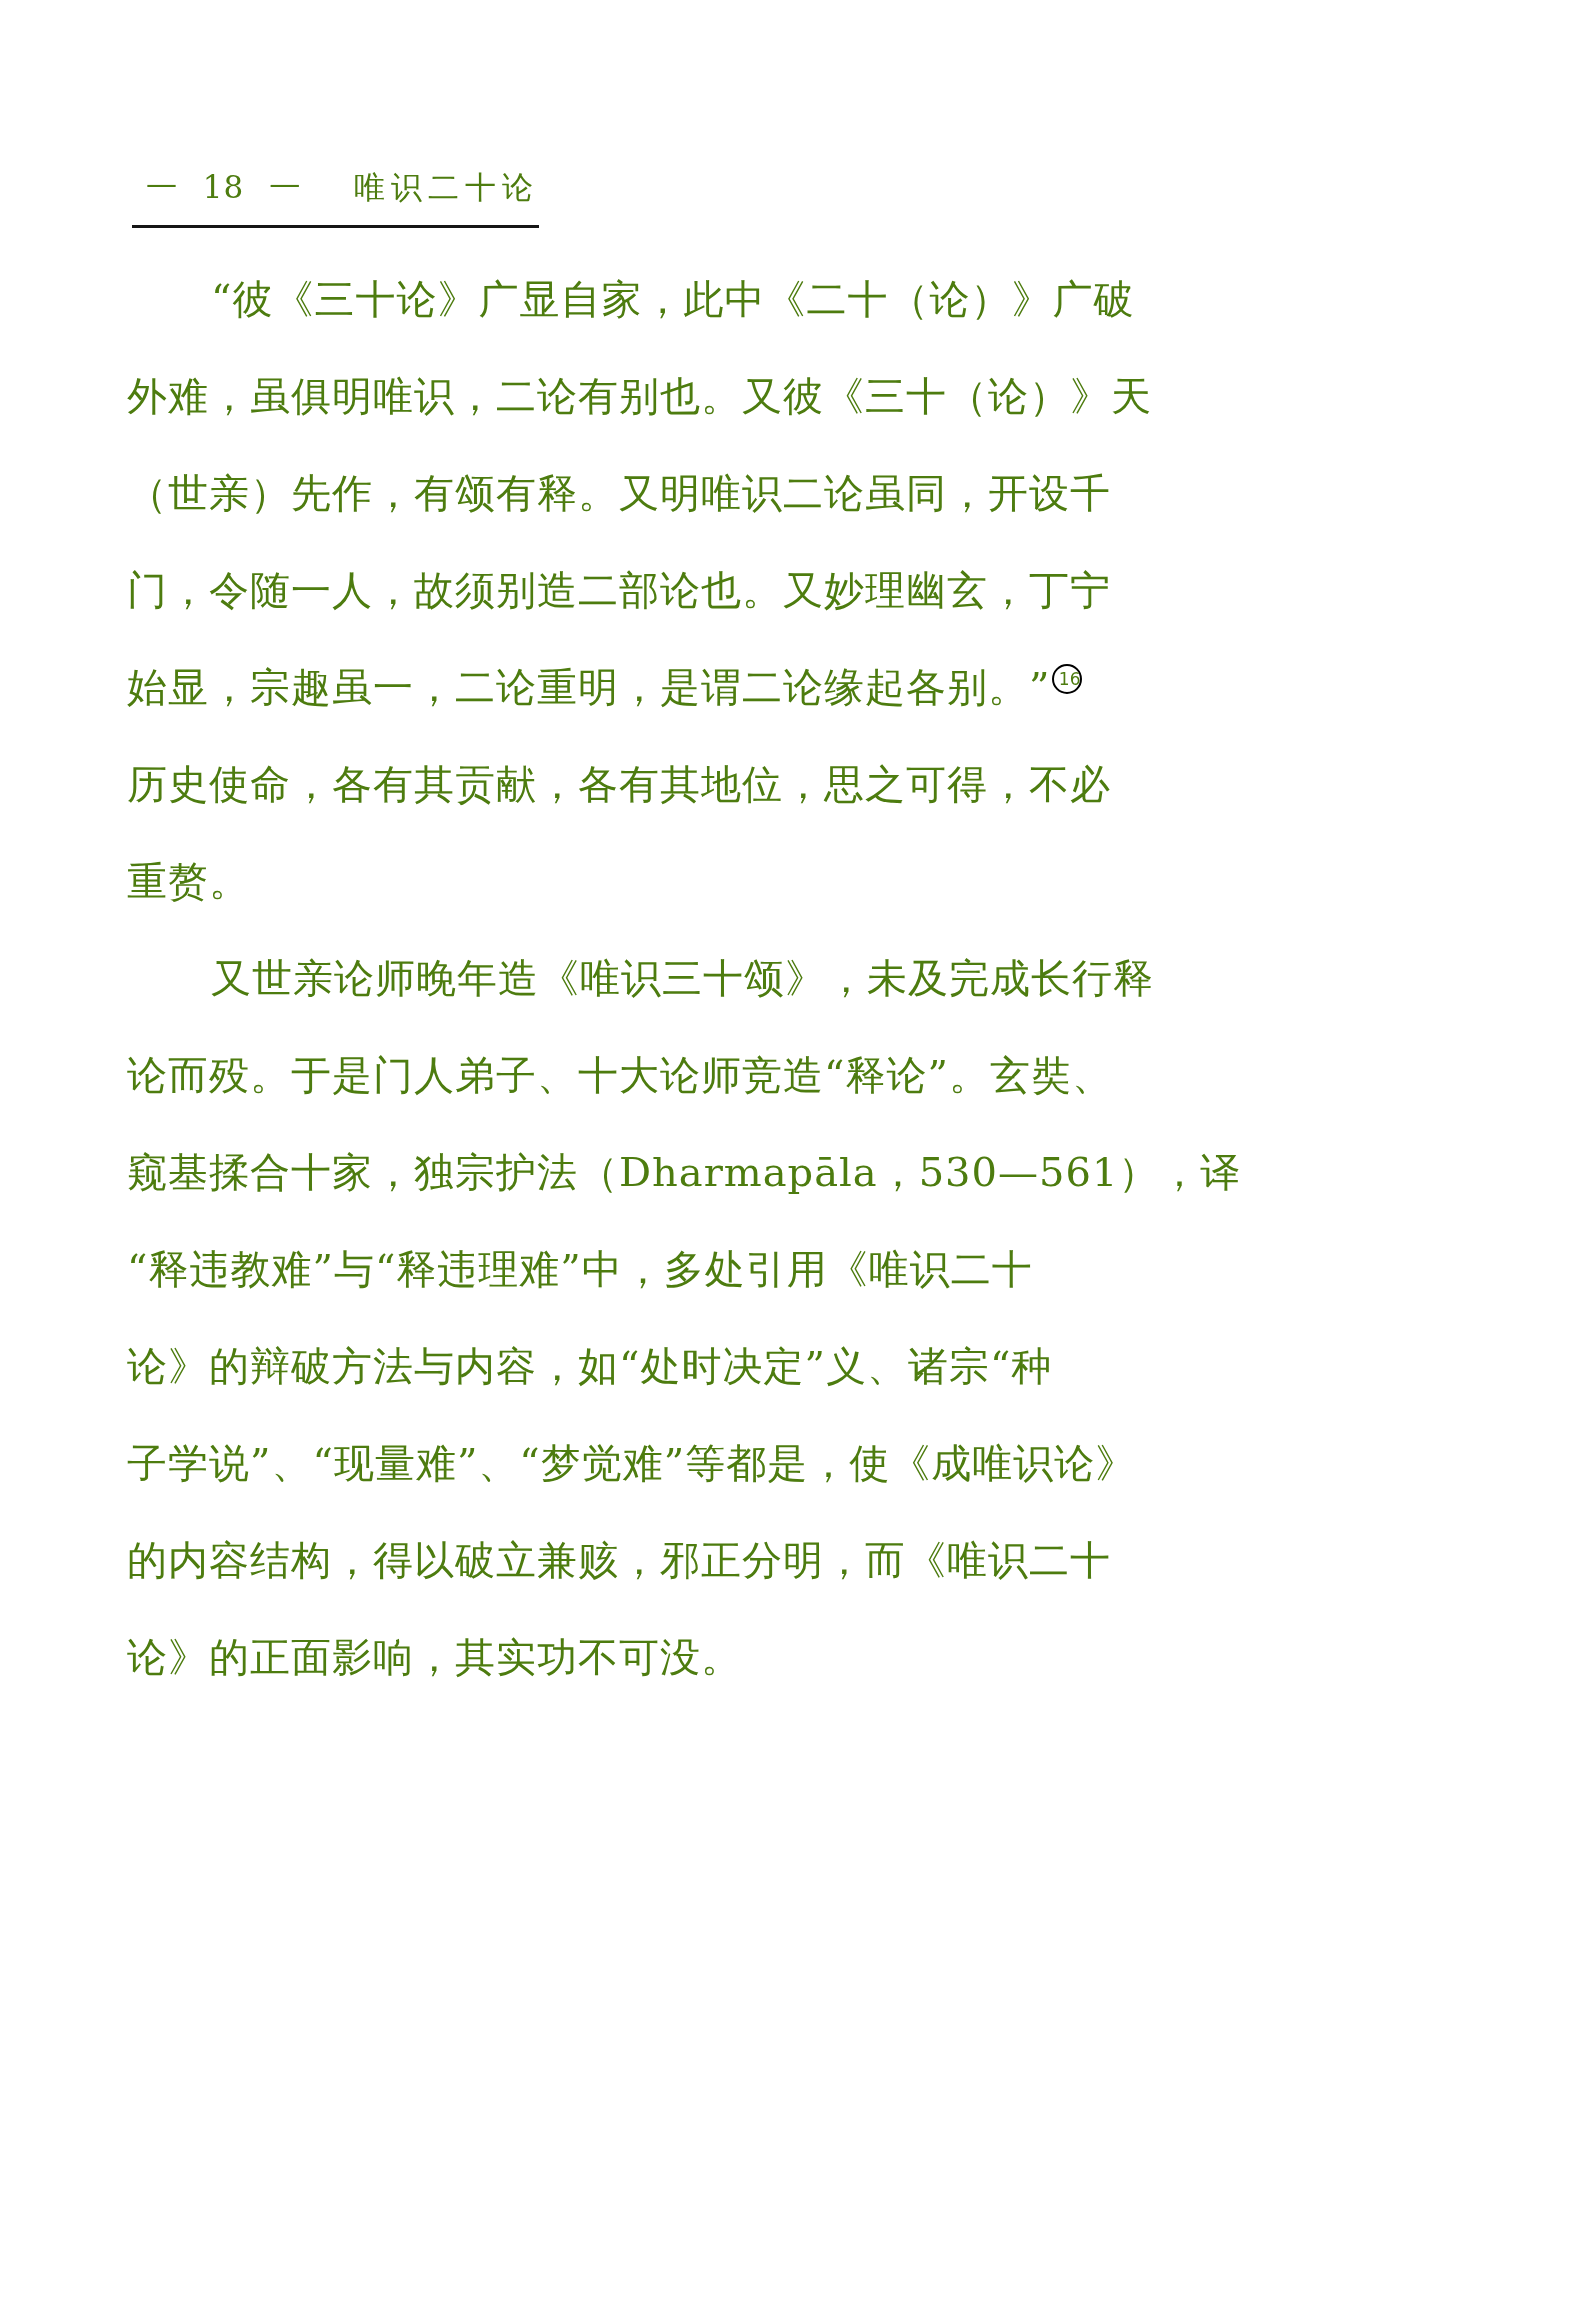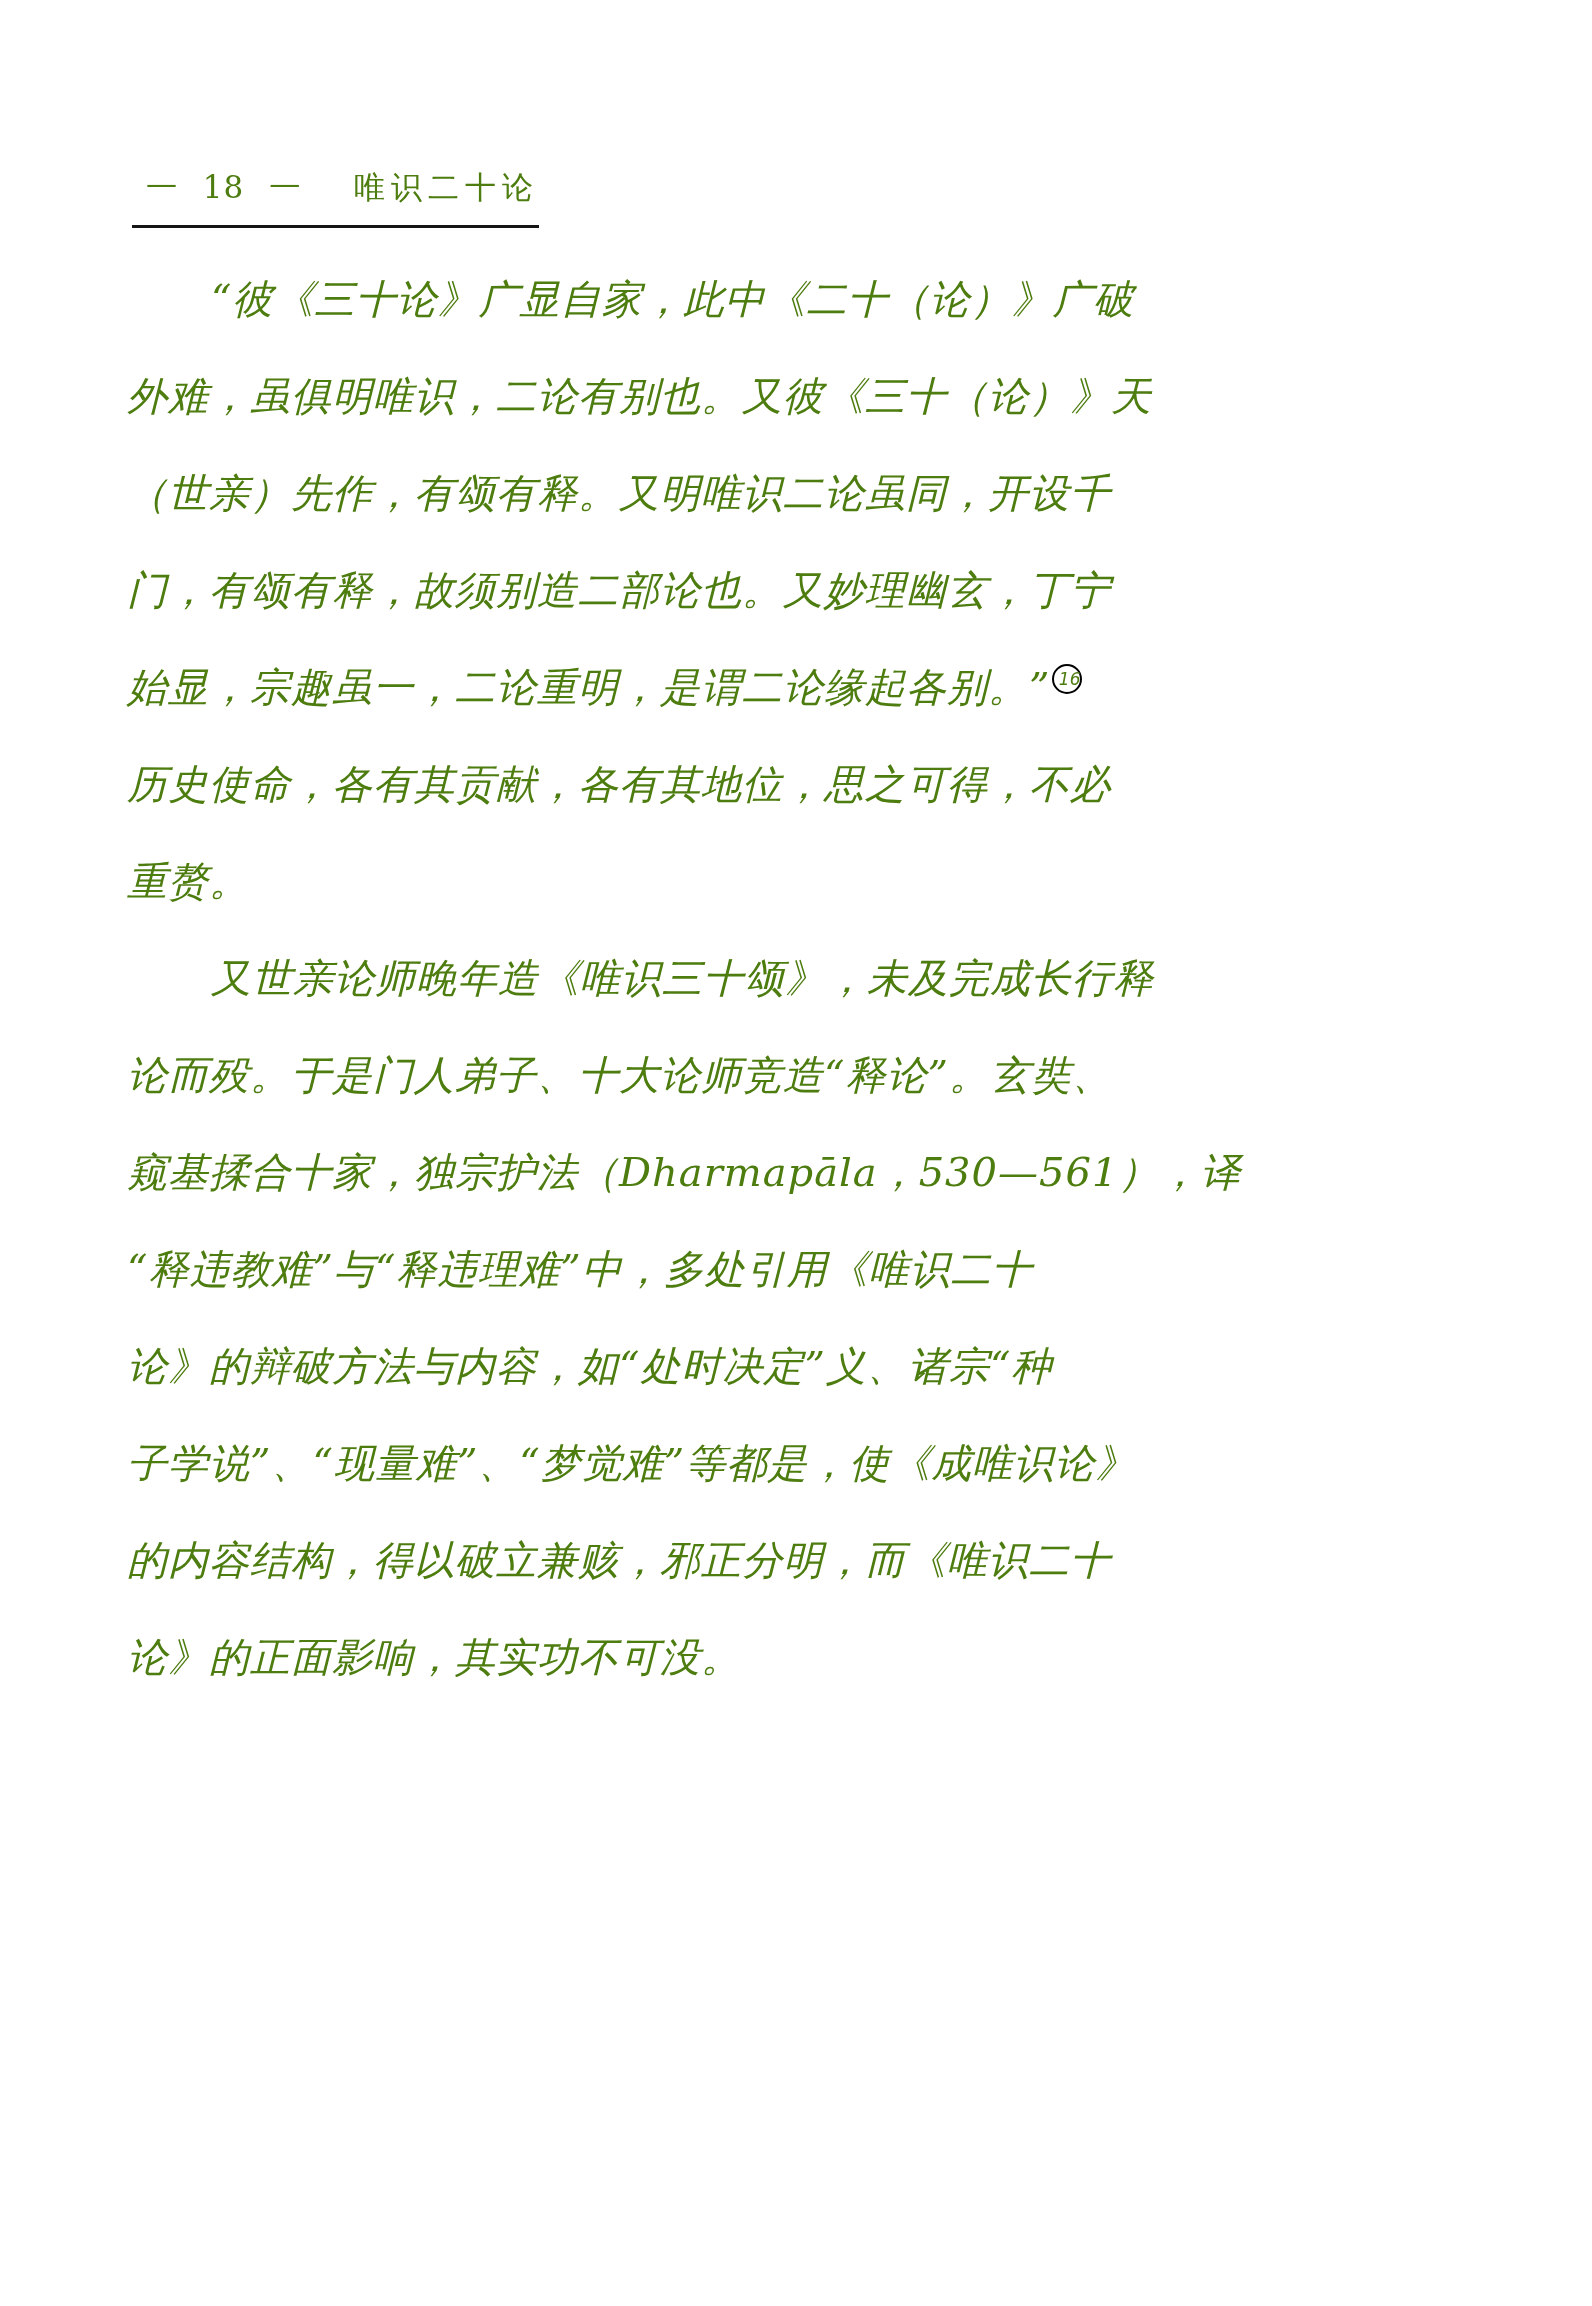--- a/index.html
+++ b/index.html
@@ -39,21 +39,20 @@
   .running-header .booktitle {
     display: inline-block;
     margin-left: 28px;
     letter-spacing: 6px;
   }
   .body-text {
     position: absolute;
     left: 127px;
     top: 251px;
     width: 852px;
-    font-style: italic;
   }
   .line {
     height: 97px;
     line-height: 97px;
     font-size: 40px;
     letter-spacing: 1px;
     white-space: nowrap;
   }
   .line.indent {
     text-indent: 84px;
@@ -84,21 +83,21 @@
     <span class="dash">—</span>
     <span class="pageno">18</span>
     <span class="dash">—</span>
     <span class="booktitle">唯识二十论</span>
   </div>
 
   <div class="body-text">
     <div class="line indent">“彼《三十论》广显自家，此中《二十（论）》广破</div>
     <div class="line">外难，虽俱明唯识，二论有别也。又彼《三十（论）》天</div>
     <div class="line">（世亲）先作，有颂有释。又明唯识二论虽同，开设千</div>
-    <div class="line">门，有颂有释，故须别造二部论也。又妙理幽玄，丁宁</div>
+    <div class="line">门，令随一人，故须别造二部论也。又妙理幽玄，丁宁</div>
     <div class="line"><span>始显，宗趣虽一，二论重明，是谓二论缘起各别。”</span><span class="fnmark">16</span></div>
     <div class="line">历史使命，各有其贡献，各有其地位，思之可得，不必</div>
     <div class="line">重赘。</div>
     <div class="line indent">又世亲论师晚年造《唯识三十颂》，未及完成长行释</div>
     <div class="line">论而殁。于是门人弟子、十大论师竞造“释论”。玄奘、</div>
     <div class="line">窥基揉合十家，独宗护法（Dharmapāla，530—561），译</div>
     <div class="line">“释违教难”与“释违理难”中，多处引用《唯识二十</div>
     <div class="line">论》的辩破方法与内容，如“处时决定”义、诸宗“种</div>
     <div class="line">子学说”、“现量难”、“梦觉难”等都是，使《成唯识论》</div>
     <div class="line">的内容结构，得以破立兼赅，邪正分明，而《唯识二十</div>

